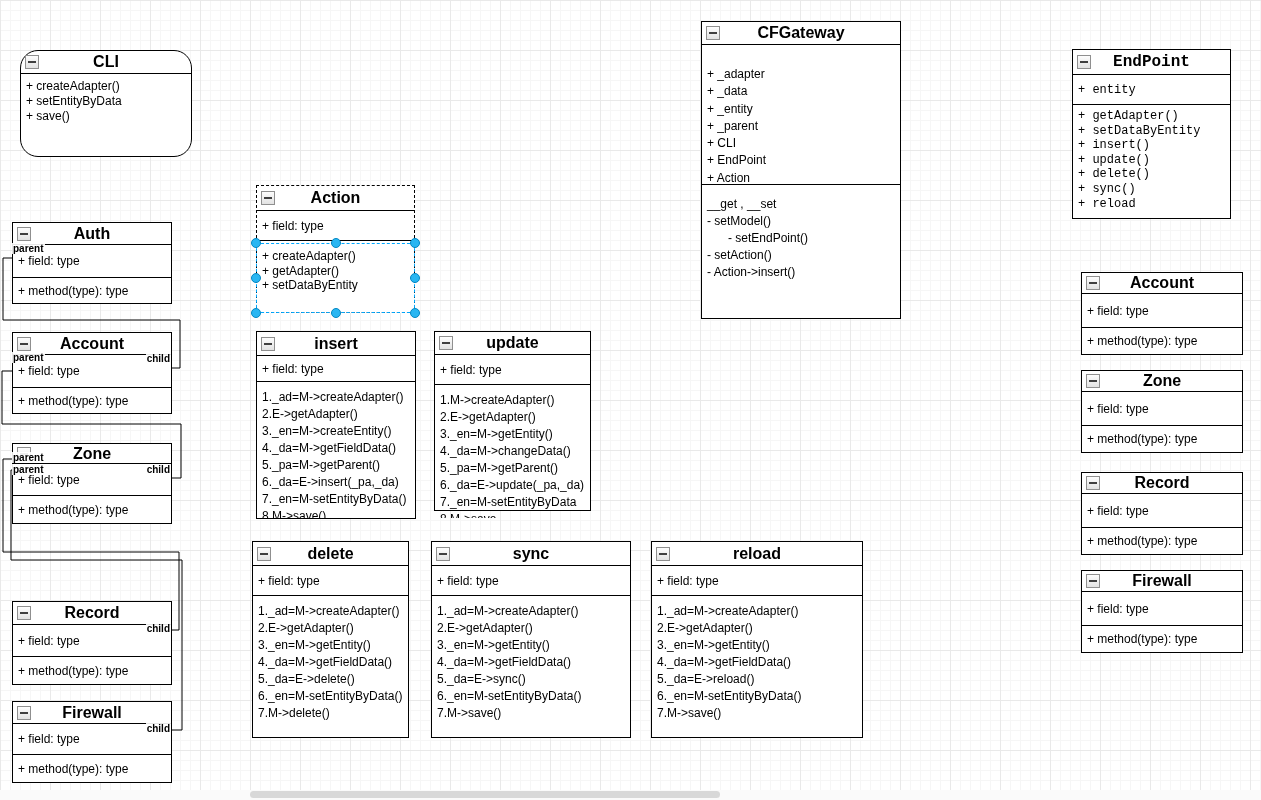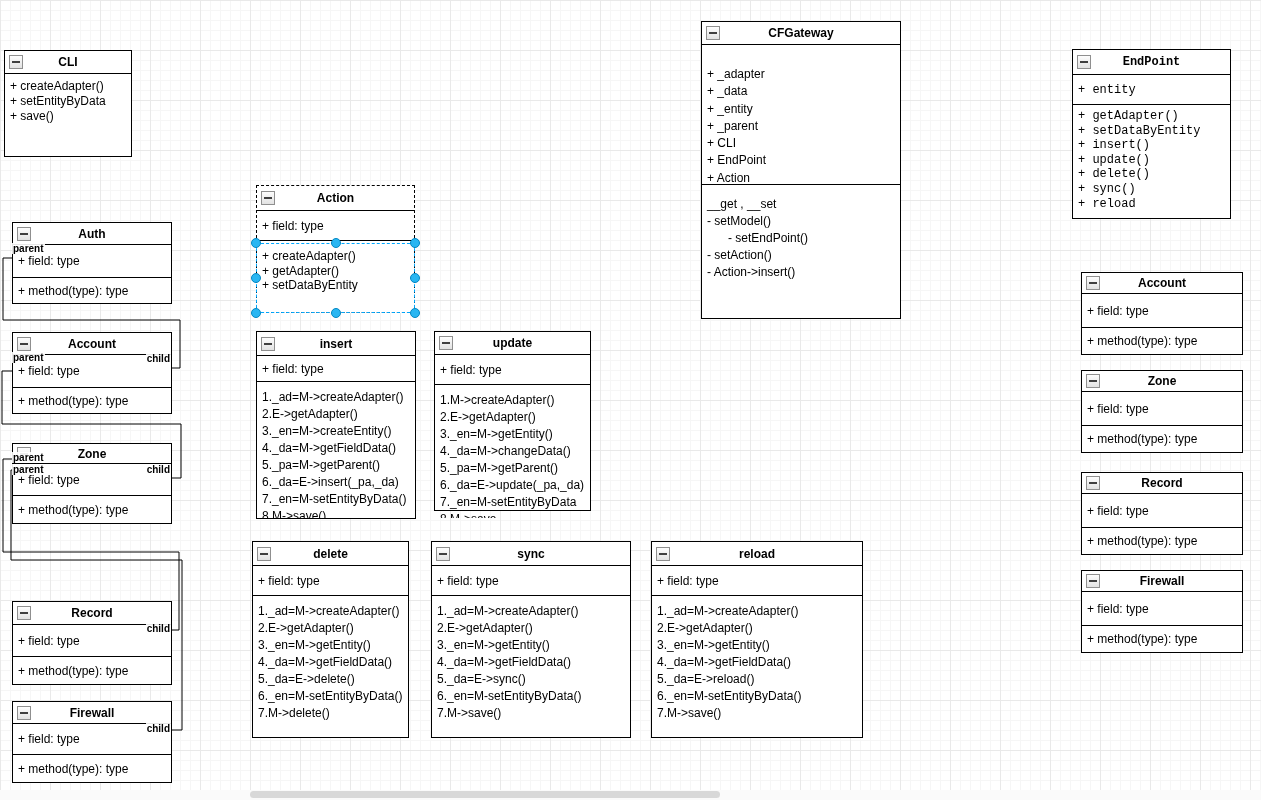--- a/index.html
+++ b/index.html
@@ -10,21 +10,21 @@
     background-image:
       linear-gradient(to right,#e9e9e9 1px,transparent 1px),
       linear-gradient(to bottom,#e9e9e9 1px,transparent 1px),
       linear-gradient(to right,#f6f6f6 1px,transparent 1px),
       linear-gradient(to bottom,#f6f6f6 1px,transparent 1px);
     background-size:50px 50px,50px 50px,10px 10px,10px 10px;}
   #edges{position:absolute;left:0;top:0;pointer-events:none;}
   .class-box{position:absolute;background:#ffffff;border:1px solid #000000;box-sizing:border-box;}
   .class-box.selected{border-style:dashed;}
   .cb-title{position:relative;display:flex;align-items:center;justify-content:center;
-    border-bottom:1px solid #000;font-weight:bold;font-size:12px;color:#000;box-sizing:border-box;}
+    border-bottom:1px solid #000;font-weight:bold;font-size:16px;color:#000;box-sizing:border-box;}
   .collapse{position:absolute;left:4px;top:50%;transform:translateY(-50%);width:14px;height:14px;
     border:1px solid #8f8f8f;background:linear-gradient(#fdfdfd,#e2e2e2);box-sizing:border-box;
     display:flex;align-items:center;justify-content:center;}
   .collapse .minus{width:8px;height:2px;background:#3f3f3f;}
   .cb-sec{box-sizing:border-box;font-size:12px;color:#000;overflow:hidden;}
   .cb-sec.fields{border-bottom:1px solid #000;}
   .cb-sec.centered{display:flex;flex-direction:column;justify-content:center;}
   .cb-line{padding-left:5px;white-space:nowrap;}
   .edge-label{position:absolute;font-size:10px;font-weight:600;color:#000;
     background:rgba(255,255,255,0.9);line-height:11px;padding:0 1px;z-index:30;}
@@ -39,21 +39,21 @@
 
 <div id="stage">
   <div id="canvas"></div>
   <svg id="edges" width="1261" height="790">
       <polyline points="12,258 3,258 3,320 180,320 180,368 172,368" fill="none" stroke="#000000" stroke-width="1"></polyline>
       <polyline points="12,371 2,371 2,424 181,424 181,478 172,478" fill="none" stroke="#000000" stroke-width="1"></polyline>
       <polyline points="12,459 3,459 3,552 179,552 179,630 172,630" fill="none" stroke="#000000" stroke-width="1"></polyline>
       <polyline points="12,470 11,470 11,560 182,560 182,730 172,730" fill="none" stroke="#000000" stroke-width="1"></polyline>
     </svg>
   <div id="nodes">
-      <div class="class-box" style="left: 4px; top: 50px; width: 128px; height: 107px;">
+      <div class="class-box" style="left: 20px; top: 50px; width: 172px; height: 107px; border-radius: 18px;">
         <div class="cb-title" style="height: 23px;">
           <span class="collapse">
             <span class="minus"></span>
           </span>
           <span>CLI</span>
         </div>
         <div class="cb-sec methods" style="height: 52px; padding-top: 5px;">
           <div class="cb-line" style="line-height: 15px;">+ createAdapter()</div>
           <div class="cb-line" style="line-height: 15px;">+ setEntityByData</div>
           <div class="cb-line" style="line-height: 15px;">+ save()</div>

